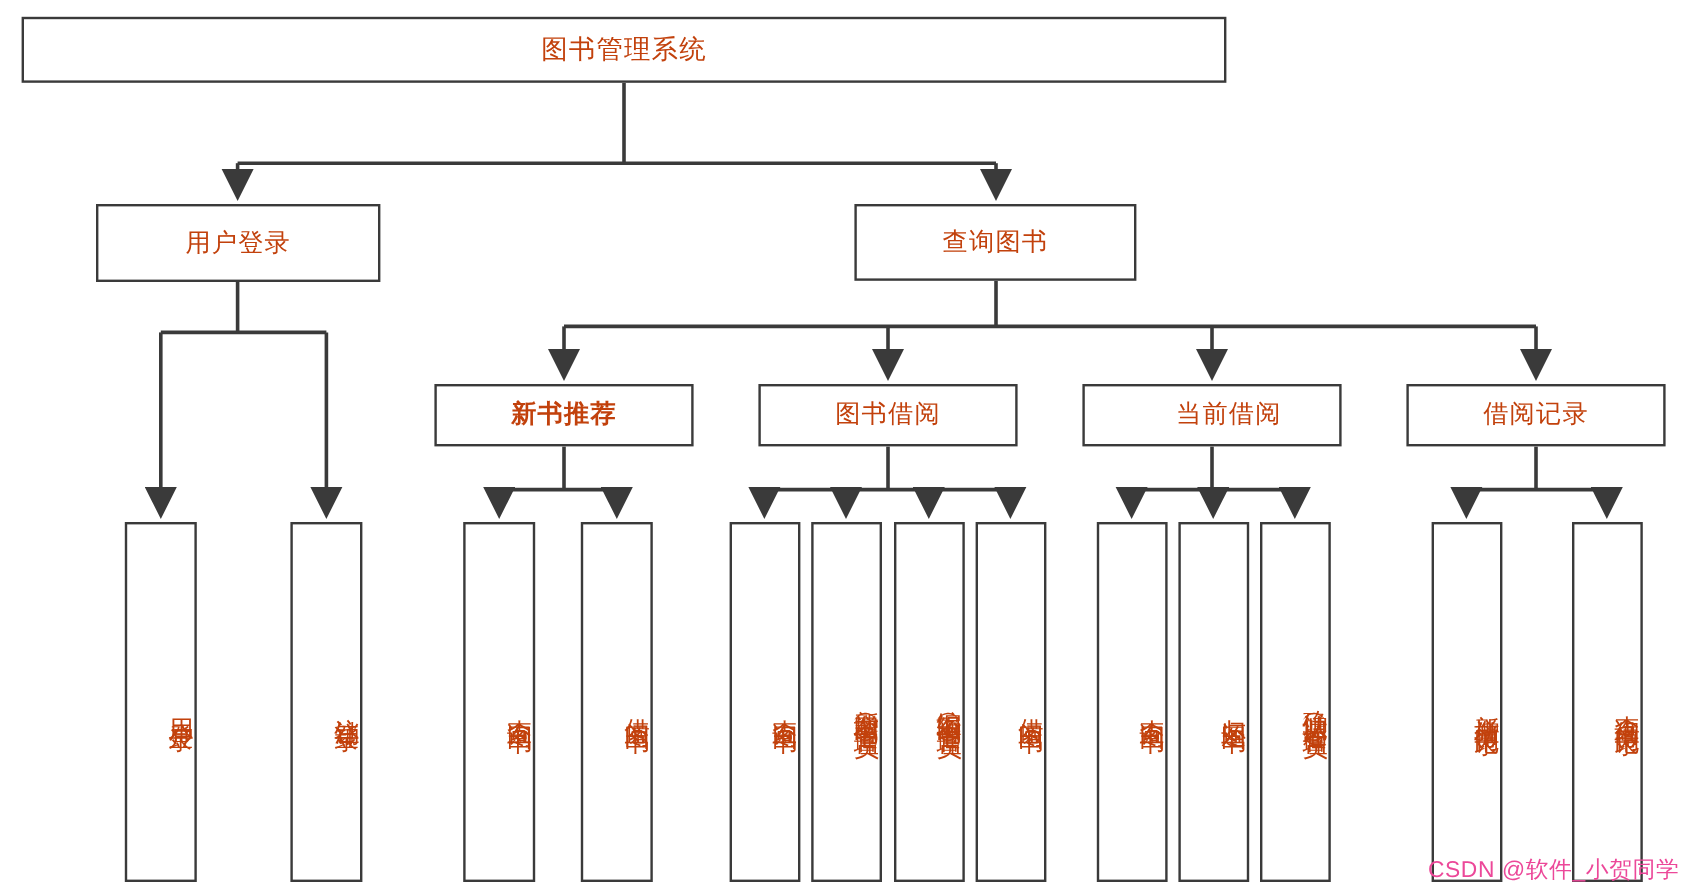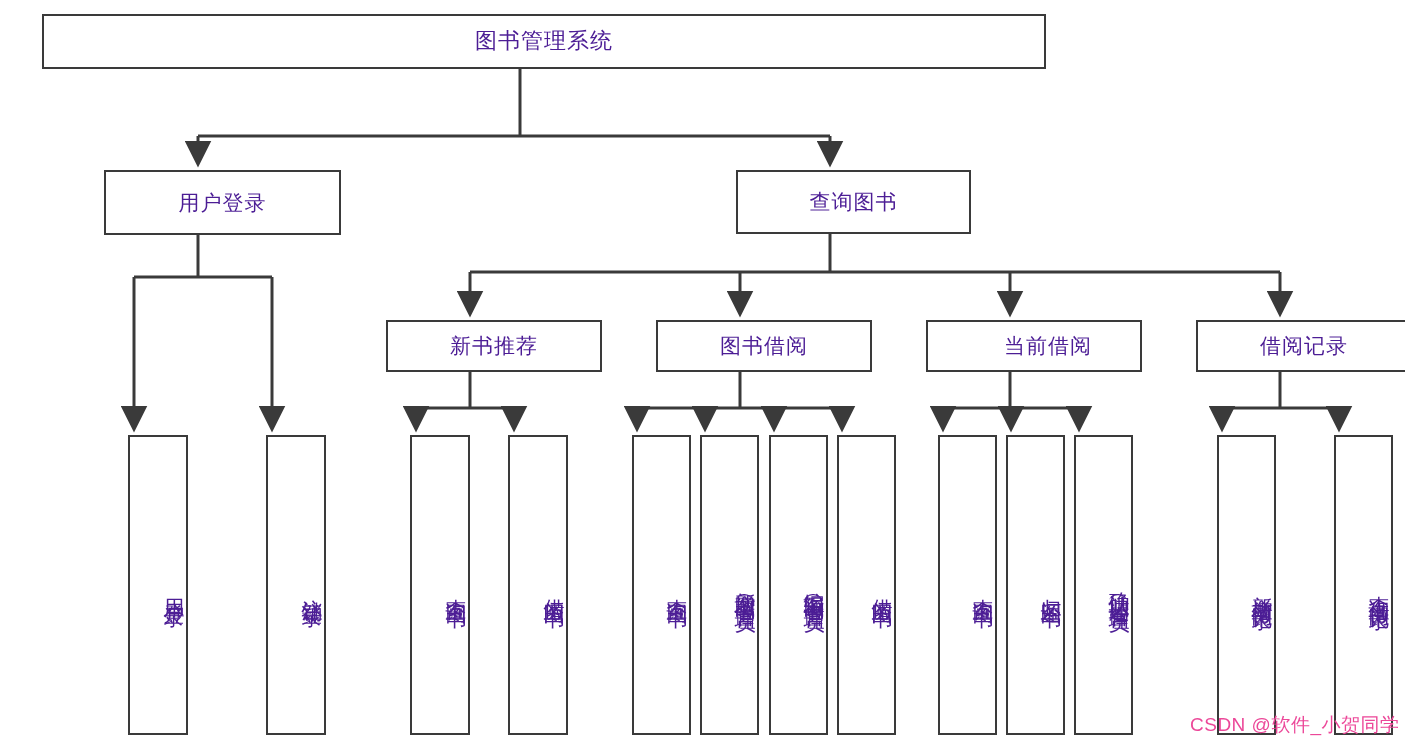--- a/index.html
+++ b/index.html
@@ -25,23 +25,22 @@
     height: 747px;
   }
   .node {
     position: absolute;
     box-sizing: border-box;
     border: 2.5px solid #3a3a3a;
     background: #ffffff;
     display: flex;
     align-items: center;
     justify-content: center;
-    color: #4c1d95;
+    color: #c2410c;
     z-index: 2;
-    margin-left: 24px;
   }
   .node-h {
     font-size: 21px;
     letter-spacing: 1px;
     line-height: 1.2;
   }
   .node-root {
     font-size: 22px;
   }
   .node-v {
@@ -144,21 +143,21 @@
     <span>图书管理系统</span>
   </div>
 
   <div class="node node-h" style="left:80px; top:170px; width:237px; height:65px;">
     <span>用户登录</span>
   </div>
   <div class="node node-h" style="left:712px; top:170px; width:235px; height:64px;">
     <span>查询图书</span>
   </div>
 
-  <div class="node node-h" style="left:362px; top:320px; width:216px; height:52px;">
+  <div class="node node-h" style="left:362px; top:320px; width:216px; height:52px;font-weight:bold;">
     <span>新书推荐</span>
   </div>
   <div class="node node-h" style="left:632px; top:320px; width:216px; height:52px;">
     <span>图书借阅</span>
   </div>
   <div class="node node-h" style="left:902px; top:320px; width:216px; height:52px;padding-left:28px;">
     <span>当前借阅</span>
   </div>
   <div class="node node-h" style="left:1172px; top:320px; width:216px; height:52px;">
     <span>借阅记录</span>

